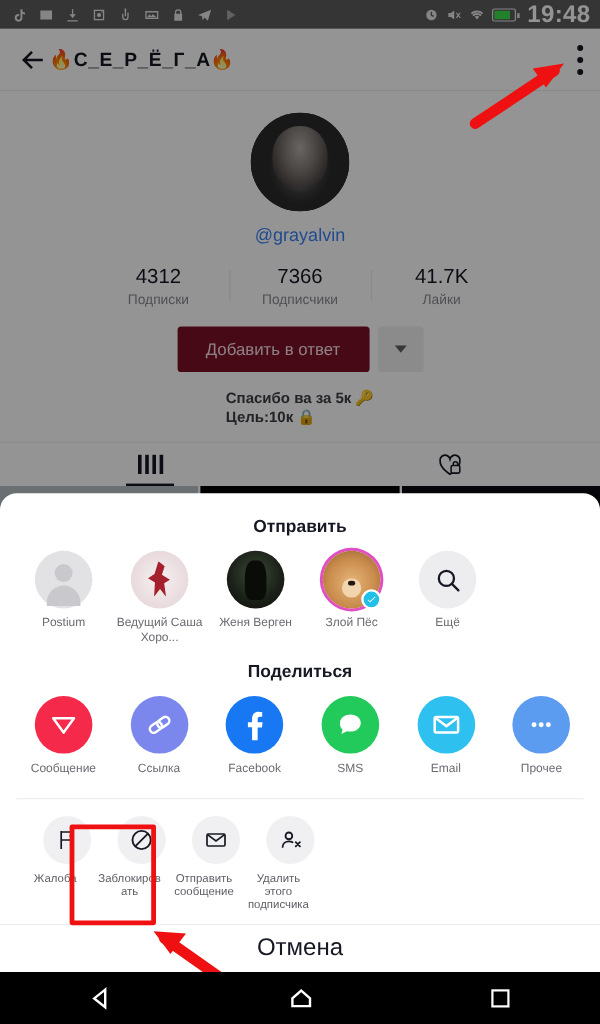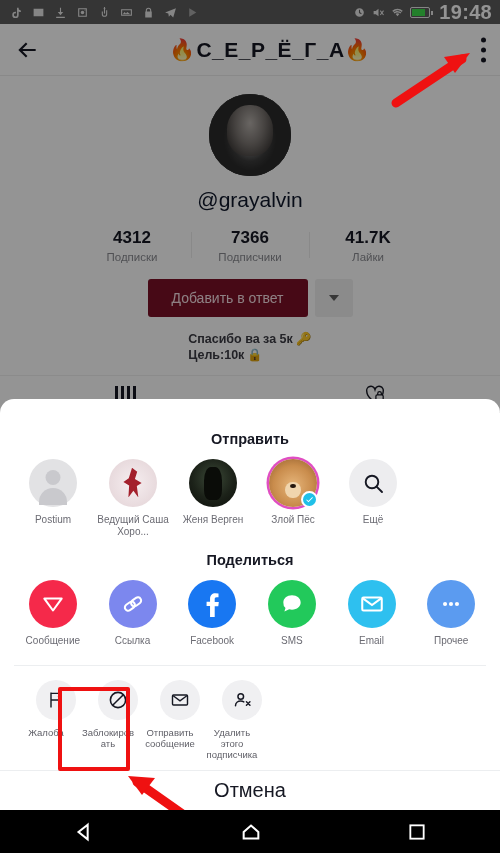--- a/index.html
+++ b/index.html
@@ -27,43 +27,43 @@
   .sb-ic { width: 13px; height: 13px; display:block; fill:#e6e6e6; }
   .sb-right { margin-left: auto; display: flex; align-items: center; gap: 6px; }
   .sb-time { font-size: 20px; font-weight: 600; color: #fff; letter-spacing: .3px; margin-left:3px;}
   .battery { width: 20px; height: 11px; border: 1.6px solid #e6e6e6; border-radius: 2px; position: relative; }
   .battery:after { content:""; position:absolute; right:-3.5px; top:3px; width:2px; height:4px; background:#e6e6e6;}
   .battery i { position:absolute; left:1px; top:1px; bottom:1px; width:70%; background:#3ddc4a; display:block;}
 
   
   .appbar { height: 52px; flex:none; display:flex; align-items:center; position:relative; background:#fff; border-bottom:1px solid #ececec;}
   .appbar .back { position:absolute; left:14px; top:50%; transform:translateY(-50%); width:26px; height:26px; }
-  .appbar .title { flex:1; text-align:center; font-size:21px; font-weight:600; color:#161823; letter-spacing:.5px;padding-left:41px;}
+  .appbar .title { flex:1; text-align:left; font-size:16px; font-weight:600; color:#161823; letter-spacing:.5px;padding-left:41px;}
   .appbar .kebab { position:absolute; right:14px; top:50%; transform:translateY(-50%); display:flex; flex-direction:column; gap:5px; align-items:center;}
   .appbar .kebab span { width:5px;height:5px;border-radius:50%;background:#161823;display:block;}
 
   .profile-body { flex:1; background:#fff; display:flex; flex-direction:column; align-items:center; overflow:hidden;}
   .avatar-wrap { margin-top:18px; width:82px;height:82px;border-radius:50%;overflow:hidden;background:#3a3a3a; position:relative;}
   .avatar-wrap .ph {
     position:absolute; inset:0;
     background:
       radial-gradient(ellipse 26px 32px at 50% 54%, #8d8d8d 0%, #6f6f6f 40%, #3b3b3b 72%, #2a2a2a 100%),
       linear-gradient(160deg,#555 0%,#2e2e2e 100%);
   }
   .avatar-wrap .ph:after{
     content:""; position:absolute; left:22%; top:14%; width:56%; height:62%;
     border-radius:48% 48% 42% 42%;
     background: radial-gradient(ellipse at 50% 35%, #b9b3ae 0%, #7c7672 45%, #3b3735 85%);
     opacity:.95;
   }
-  .handle { margin-top:12px; font-size:21px; color:#0f172a; font-weight:500;}
+  .handle { margin-top:12px; font-size:15px; color:#3b82f6; font-weight:500;}
   .stats { margin-top:16px; display:flex; align-items:flex-start; width:100%; justify-content:center;}
   .stat { width:118px; text-align:center; position:relative;}
   .stat + .stat:before{content:"";position:absolute;left:0;top:4px;height:26px;width:1px;background:#ececec;}
-  .stat .num { font-size:17px; font-weight:700; color:#161823;}
+  .stat .num { font-size:17px; font-weight:400; color:#161823;}
   .stat .lbl { font-size:11.5px; color:#8a8b91; margin-top:3px;}
   .cta-row { margin-top:16px; display:flex; gap:7px; align-items:center;}
   .cta {
     background:#7b1127; color:#f4dde2; border:none; border-radius:3px;
     height:38px; padding:0 24px; font-size:14px; font-family:inherit; font-weight:500;
   }
   .cta-drop { width:38px;height:38px;background:#efefef;border-radius:3px;display:flex;align-items:center;justify-content:center;}
   .caret { width:0;height:0;border-left:5px solid transparent;border-right:5px solid transparent;border-top:6px solid #5f5f5f;}
   .bio { margin-top:14px; text-align:left; font-size:12.5px; color:#3c3c44; line-height:16px;font-weight:bold;}
   .tabs { margin-top:12px; width:100%; display:flex; border-top:1px solid #f0f0f0;}
@@ -84,21 +84,21 @@
   .th3 .green{position:absolute;bottom:0;left:6%;width:44%;height:24%;background:#2f7d32;color:#dff5df;font-size:9px;display:flex;align-items:center;justify-content:center;}
   .th3 .strip{position:absolute;bottom:8%;right:0;width:46%;height:40%;
     background:linear-gradient(180deg,#1f6b3a 0%,#1f6b3a 30%,#c63c3c 40%,#2b4fa8 55%,#2fa8d8 70%,#2b4fa8 100%);}
 
   .dim { position:absolute; inset:0; background:rgba(0,0,0,0.42); }
 
   
   #sheet {
     position:absolute; left:0; right:0; bottom:43px;
     background:#fff; border-radius:14px 14px 0 0;
-    padding-top:32px;
+    padding-top:20px;
   }
   .sheet-title { text-align:center; font-size:14.5px; font-weight:700; color:#161823; }
   .row { display:flex; padding:12px 10px 4px 14px; gap:2px; }
   .cell { width:78px; display:flex; flex-direction:column; align-items:center; }
   .av { width:48px;height:48px;border-radius:50%;position:relative;overflow:visible;}
   .cname { margin-top:7px; font-size:10px; color:#6b6b73; text-align:center; line-height:12px; width:74px;}
   .av-default{background:#e2e2e4;}
   .av-default .head{position:absolute;left:50%;top:22%;transform:translateX(-50%);width:15px;height:15px;border-radius:50%;background:#c9c9cd;}
   .av-default .body{position:absolute;left:50%;bottom:4%;transform:translateX(-50%);width:28px;height:17px;border-radius:14px 14px 0 0;background:#c9c9cd;}
   .av-a{background:radial-gradient(circle at 50% 50%,#f6eef0 0%,#e8dadd 70%,#d8c6cb 100%);}

